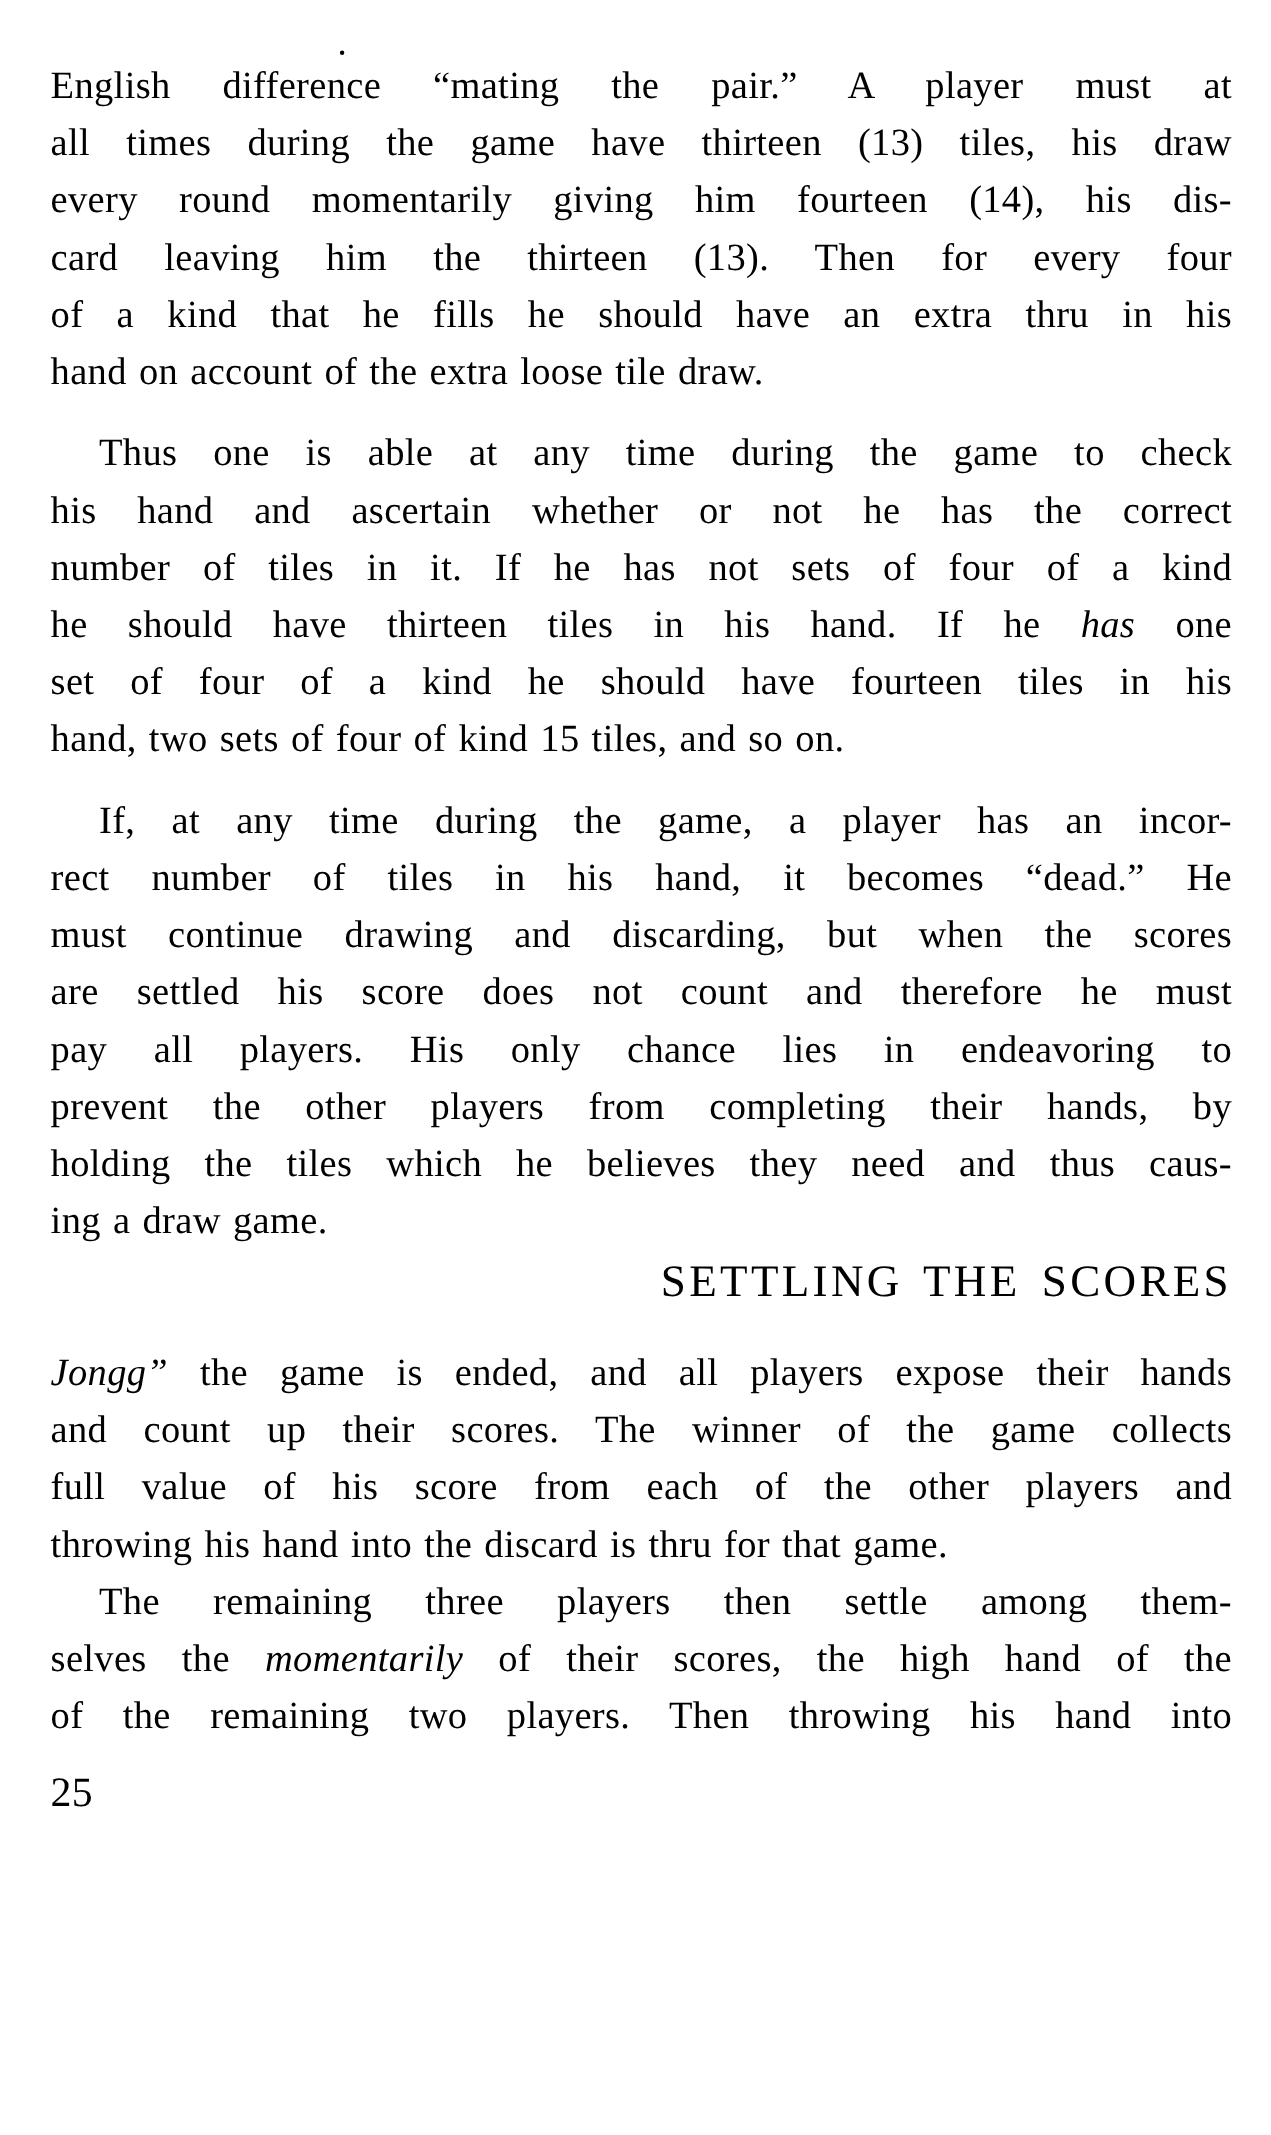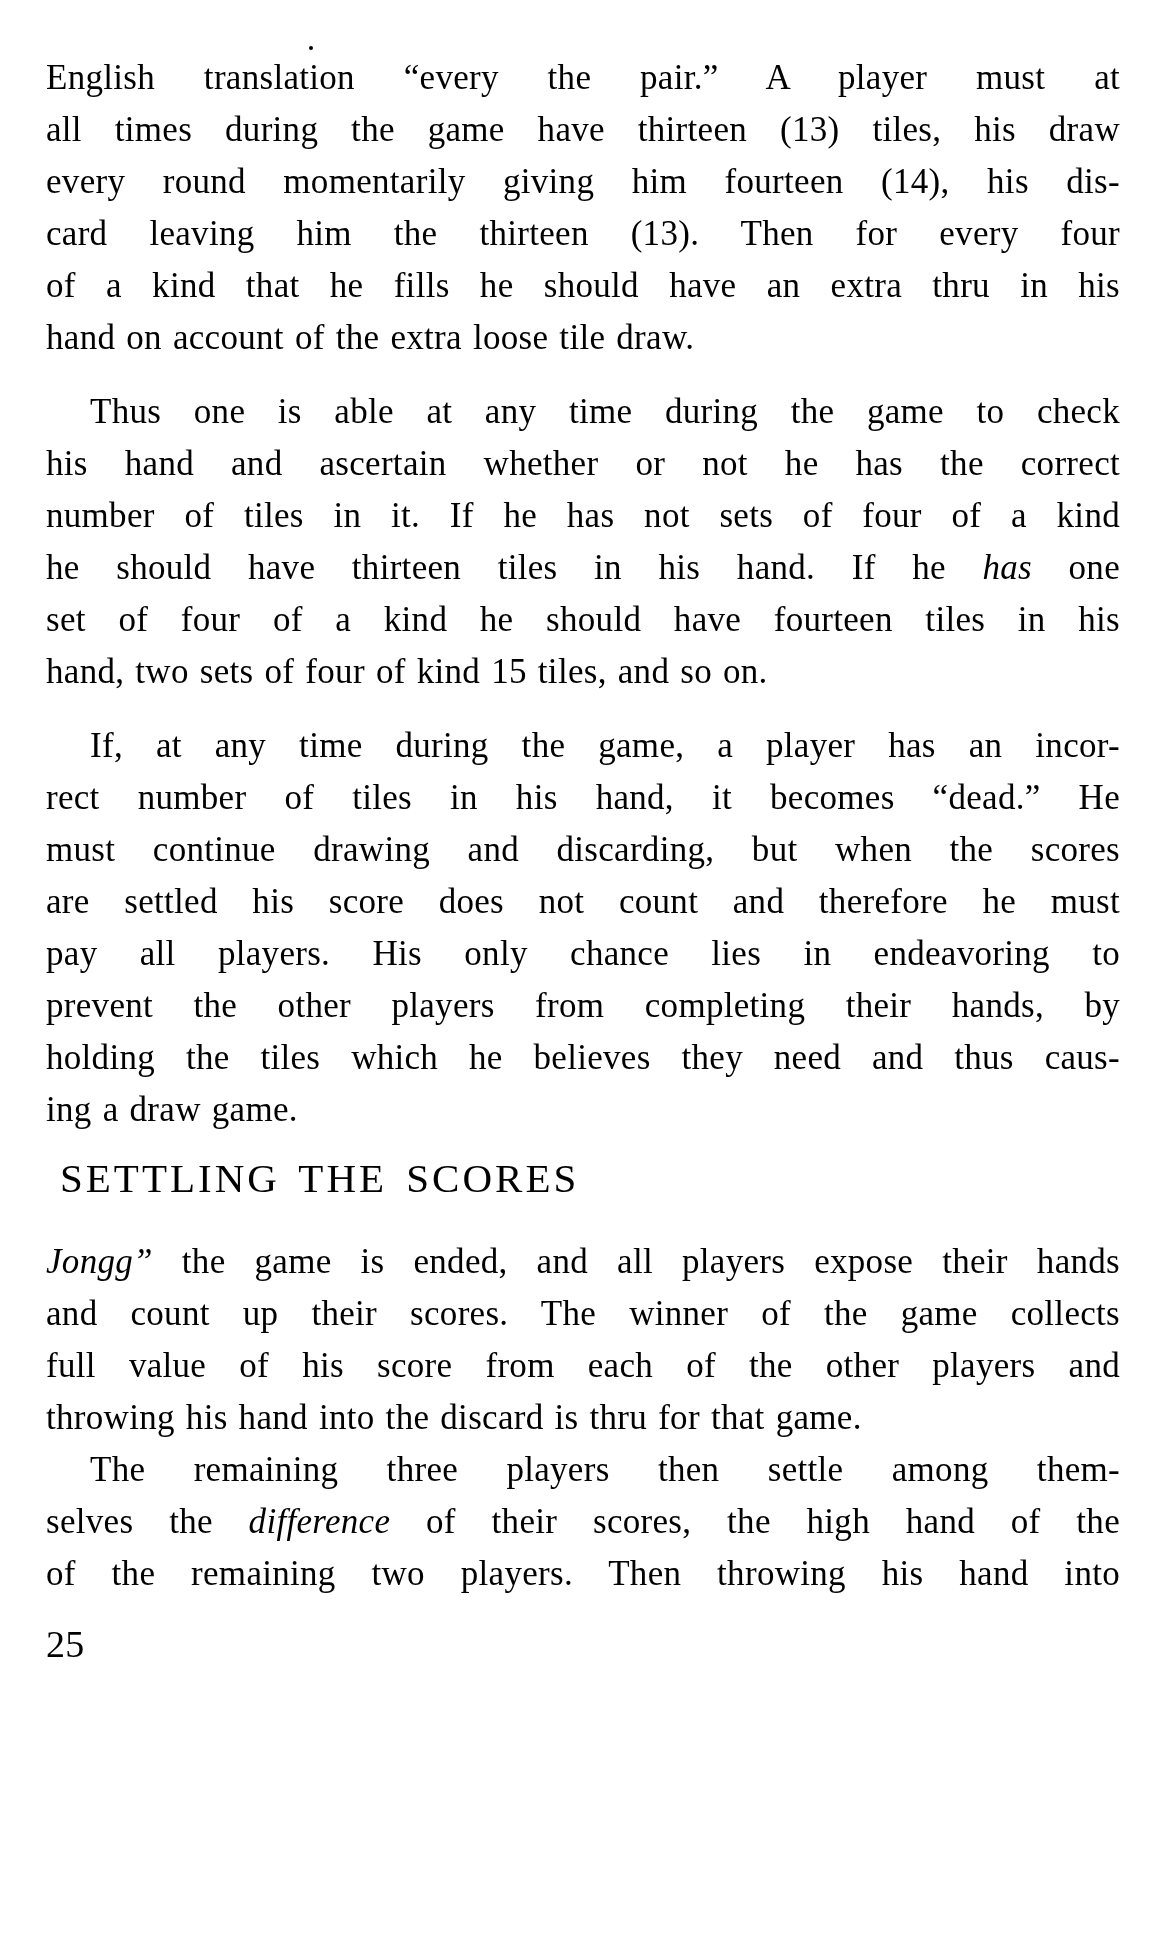--- a/index.html
+++ b/index.html
@@ -36,22 +36,22 @@
   
   .block-0 { margin-top: 52px; }
   .block-1 { margin-top: 22px; }
   .block-2 { margin-top: 22px; }
   .block-3 { margin-top: 44px; }
   .block-4 { margin-top: 30px; }
   .block-5 { margin-top: 0px; }
   .block-6 { margin-top: 18px; }
 
   .heading {
-    margin: 14px;
-    text-align: left;
+    margin: 0;
+    text-align: right;
     font-weight: 400;
     font-size: 41px;
     line-height: 56px;
     letter-spacing: 3px;
     word-spacing: 6px;
   }
   .page-number {
     text-align: left;
     font-size: 38px;
     line-height: 52px;
@@ -66,21 +66,21 @@
     border-radius: 50%;
   }
 </style>
 </head>
 <body>
 
 <div class="page">
   <div class="speck"></div>
   <main class="text-column" id="content">
       <div class="paragraph block-0">
-        <div class="line"><span>English translation “every the pair.”  A player must at</span></div>
+        <div class="line"><span>English difference “mating the pair.”  A player must at</span></div>
         <div class="line"><span>all times during the game have thirteen (13) tiles, his draw</span></div>
         <div class="line"><span>every round momentarily giving him fourteen (14), his dis-</span></div>
         <div class="line"><span>card leaving him the thirteen (13).  Then for every four</span></div>
         <div class="line"><span>of a kind that he fills he should have an extra thru in his</span></div>
         <div class="line last"><span>hand on account of the extra loose tile draw.</span></div>
       </div>
       <div class="paragraph block-1">
         <div class="line indent"><span>Thus one is able at any time during the game to check</span></div>
         <div class="line"><span>his hand and ascertain whether or not he has the correct</span></div>
         <div class="line"><span>number of tiles in it.  If he has not sets of four of a kind</span></div>
@@ -100,18 +100,18 @@
       </div>
       <h2 class="heading block-3">SETTLING THE SCORES</h2>
       <div class="paragraph block-4">
         <div class="line"><em>Jongg”</em><span> the game is ended, and all players expose their hands</span></div>
         <div class="line"><span>and count up their scores.  The winner of the game collects</span></div>
         <div class="line"><span>full value of his score from each of the other players and</span></div>
         <div class="line last"><span>throwing his hand into the discard is thru for that game.</span></div>
       </div>
       <div class="paragraph block-5">
         <div class="line indent"><span>The remaining three players then settle among them-</span></div>
-        <div class="line"><span>selves the </span><em>difference</em><span> of their scores, the high hand of the</span></div>
+        <div class="line"><span>selves the </span><em>momentarily</em><span> of their scores, the high hand of the</span></div>
         <div class="line"><span>of the remaining two players.  Then throwing his hand into</span></div>
       </div>
       <div class="page-number block-6">25</div>
     </main>
 </div>
 
 </body></html>

